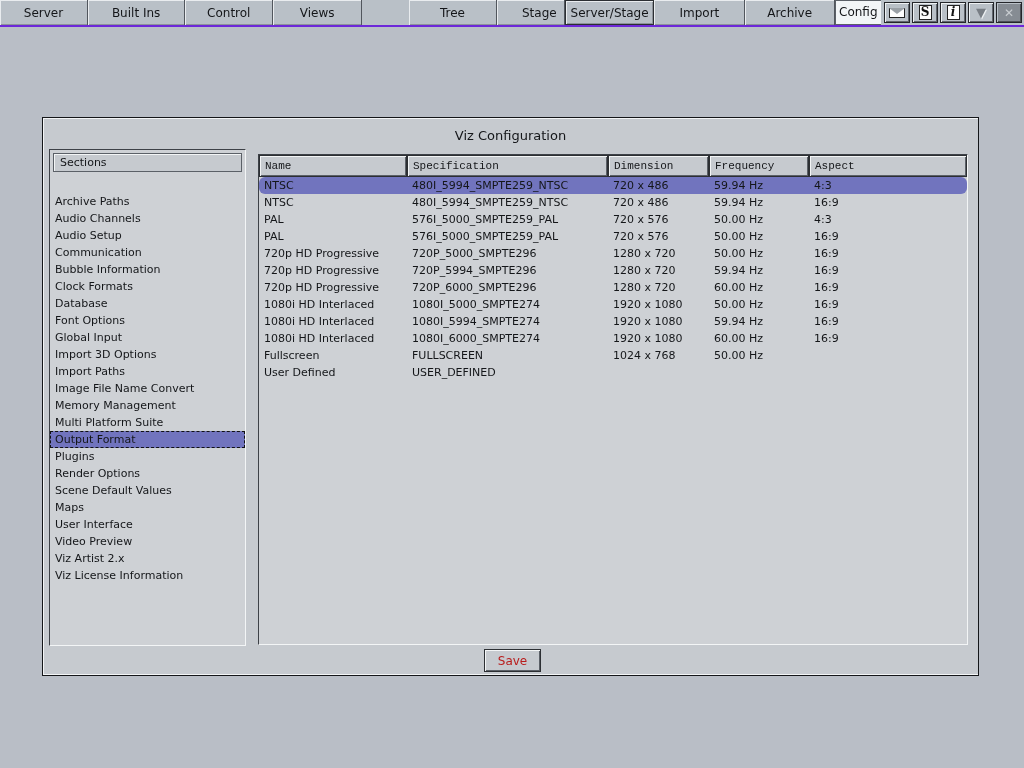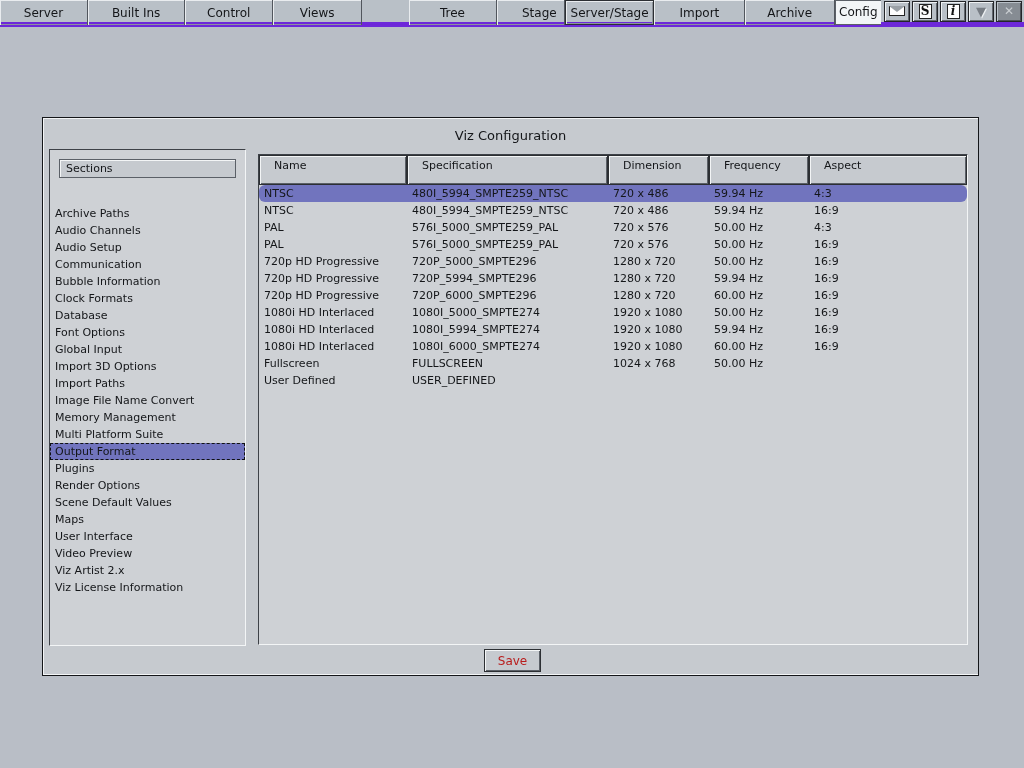--- a/index.html
+++ b/index.html
@@ -9,21 +9,21 @@
     background:#b9bec6;
     color:#141619;
     overflow:hidden;
     position:relative;
   }
 
   
   .menubar {
     position:absolute; left:0; top:0; width:1024px; height:27px;
     background:#b9c0c7;
-    border-bottom:5px solid #6d28d9;
+    border-bottom:2px solid #6d28d9;
     display:flex; align-items:stretch;
   }
   .tab {
     height:25px;
     display:flex; align-items:center; justify-content:center;
     font-size:12px;
     border-right:1px solid #51565d;
     box-shadow: inset 1px 1px 0 #e9ecef, inset 0 -1px 0 #8d939a;
     cursor:default;
     white-space:nowrap;
@@ -96,21 +96,21 @@
   }
 
   
   .sections-panel {
     position:absolute; left:6px; top:31px; width:197px; height:497px;
     background:#ced1d5;
     border:1px solid;
     border-color:#3d4147 #f3f5f6 #f3f5f6 #3d4147;
   }
   .sections-header {
-    margin:9px; height:19px;
+    margin:3px; height:19px;
     background:#c6cacf;
     border:1px solid #5b6067;
     box-shadow: inset 1px 1px 0 #f3f5f6;
     font-size:11px; line-height:17px; padding-left:6px;
   }
   .sections-list { list-style:none; padding-top:18px; }
   .sections-list li {
     height:17px; line-height:17px; font-size:11px;
     padding-left:5px; white-space:nowrap; cursor:default;
   }
@@ -125,26 +125,26 @@
     position:absolute; left:215px; top:36px; width:710px; height:491px;
     background:#ced1d5;
     border:1px solid;
     border-color:#3d4147 #f3f5f6 #f3f5f6 #3d4147;
   }
   .grid-row {
     display:grid;
     grid-template-columns:148px 201px 101px 100px 1fr;
   }
   .thead .cell {
-    height:30px;
+    height:22px;
     background:#c6cacf;
     border:1px solid #2c2f33;
     box-shadow: inset 1px 1px 0 #f3f5f6, inset -1px -1px 0 #5b6067;
-    font-size:11px; line-height:20px; padding-left:14px;
-    overflow:hidden; white-space:nowrap;
+    font-size:11px; line-height:20px; padding-left:5px;
+    overflow:hidden; white-space:nowrap;font-family:Liberation Mono, monospace;
   }
   .tbody .row { height:17px; cursor:default;border-radius:6px; }
   .tbody .row .cell {
     font-size:11px; line-height:17px; padding-left:5px;
     overflow:hidden; white-space:nowrap;
   }
   .tbody .row.selected { background:#7174be; }
 
   
   .save-btn {

